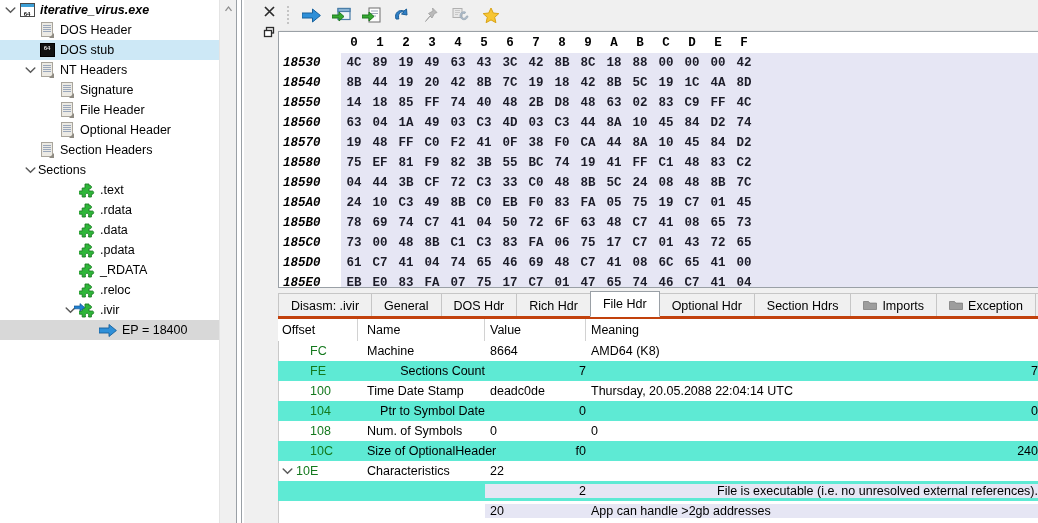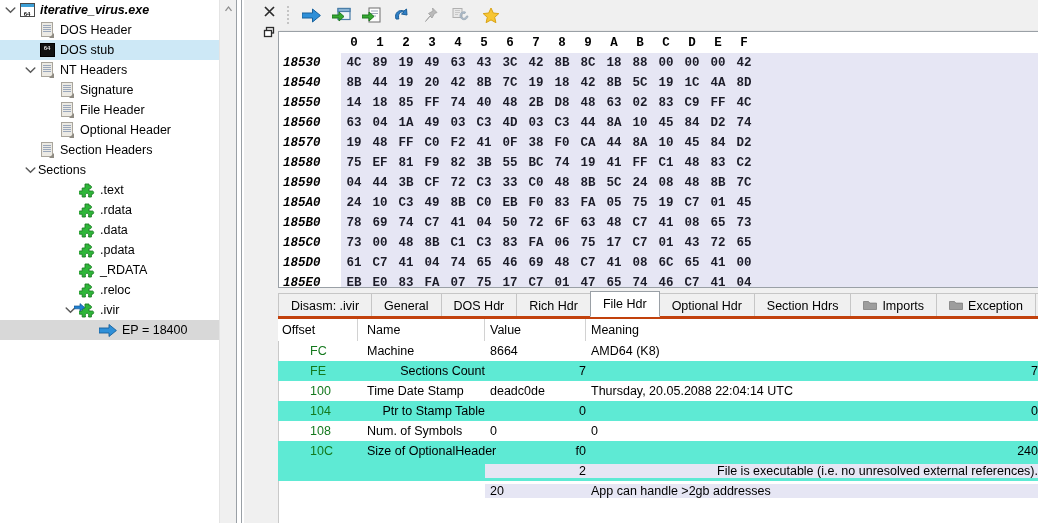--- a/index.html
+++ b/index.html
@@ -944,21 +944,21 @@
             </div>
             <div class="c-name">Time Date Stamp</div>
             <div class="c-val">deadc0de</div>
             <div class="c-mean">Thursday, 20.05.2088 22:04:14 UTC</div>
           </div>
           <div class="dt-row zebra">
             <div class="c-off">
               <span class="exp"></span>
               <span class="offtext">104</span>
             </div>
-            <div class="c-name">Ptr to Stamp Table</div>
+            <div class="c-name">Ptr to Symbol Date</div>
             <div class="c-val">0</div>
             <div class="c-mean">0</div>
           </div>
           <div class="dt-row">
             <div class="c-off">
               <span class="exp"></span>
               <span class="offtext">108</span>
             </div>
             <div class="c-name">Num. of Symbols</div>
             <div class="c-val">0</div>
@@ -966,20 +966,33 @@
           </div>
           <div class="dt-row zebra">
             <div class="c-off">
               <span class="exp"></span>
               <span class="offtext">10C</span>
             </div>
             <div class="c-name">Size of OptionalHeader</div>
             <div class="c-val">f0</div>
             <div class="c-mean">240</div>
           </div>
+          <div class="dt-row">
+            <div class="c-off has-exp">
+              <span class="exp">
+                <svg width="11" height="8" viewBox="0 0 11 8">
+                  <path d="M1.2 2 L5.5 6.2 L9.8 2" stroke="#5a5a5a" stroke-width="1.5" fill="none" stroke-linecap="round"></path>
+                </svg>
+              </span>
+              <span class="offtext">10E</span>
+            </div>
+            <div class="c-name">Characteristics</div>
+            <div class="c-val">22</div>
+            <div class="c-mean"></div>
+          </div>
           <div class="dt-row zebra">
             <div class="c-off">
               <span class="exp"></span>
               <span class="offtext"></span>
             </div>
             <div class="c-name"></div>
             <div class="c-val hl-lav">2</div>
             <div class="c-mean hl-lav">File is executable  (i.e. no unresolved external references).</div>
           </div>
           <div class="dt-row">

